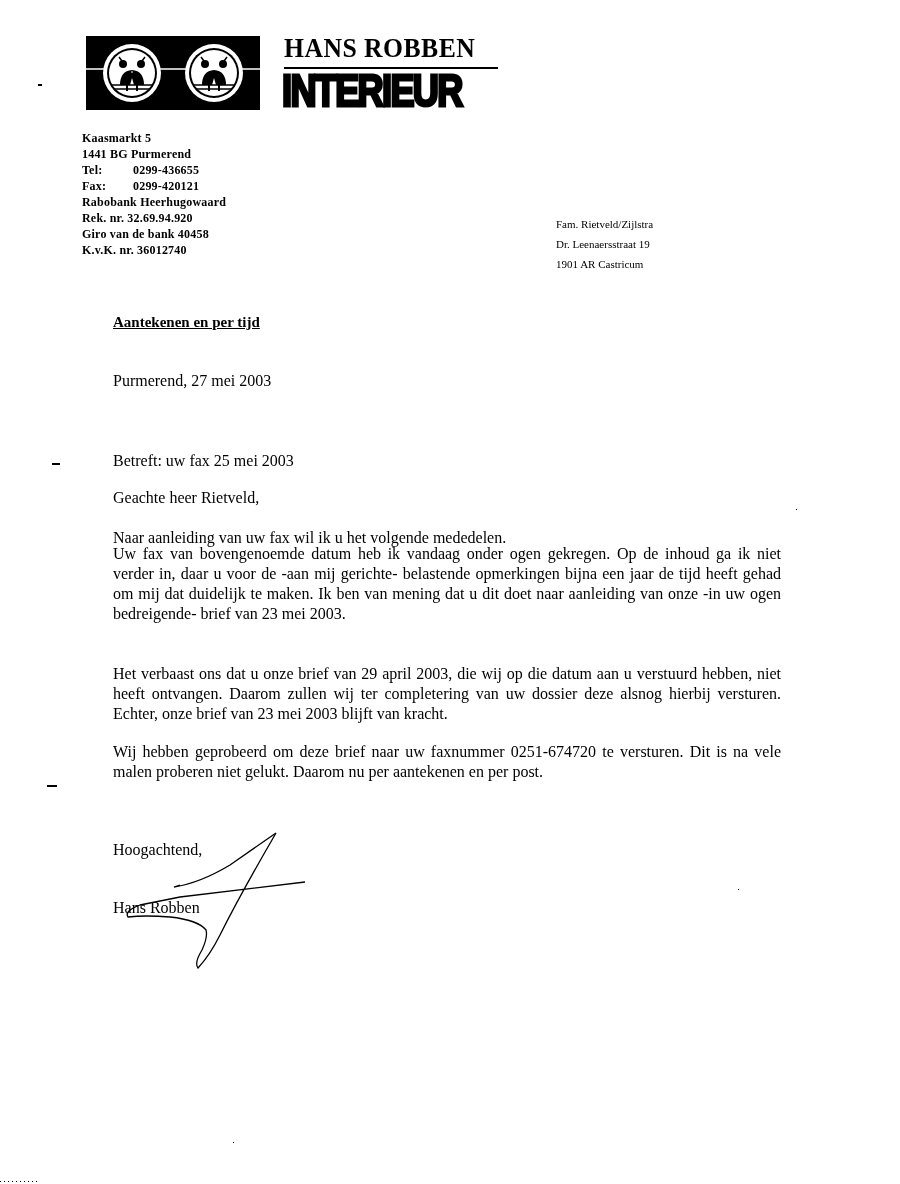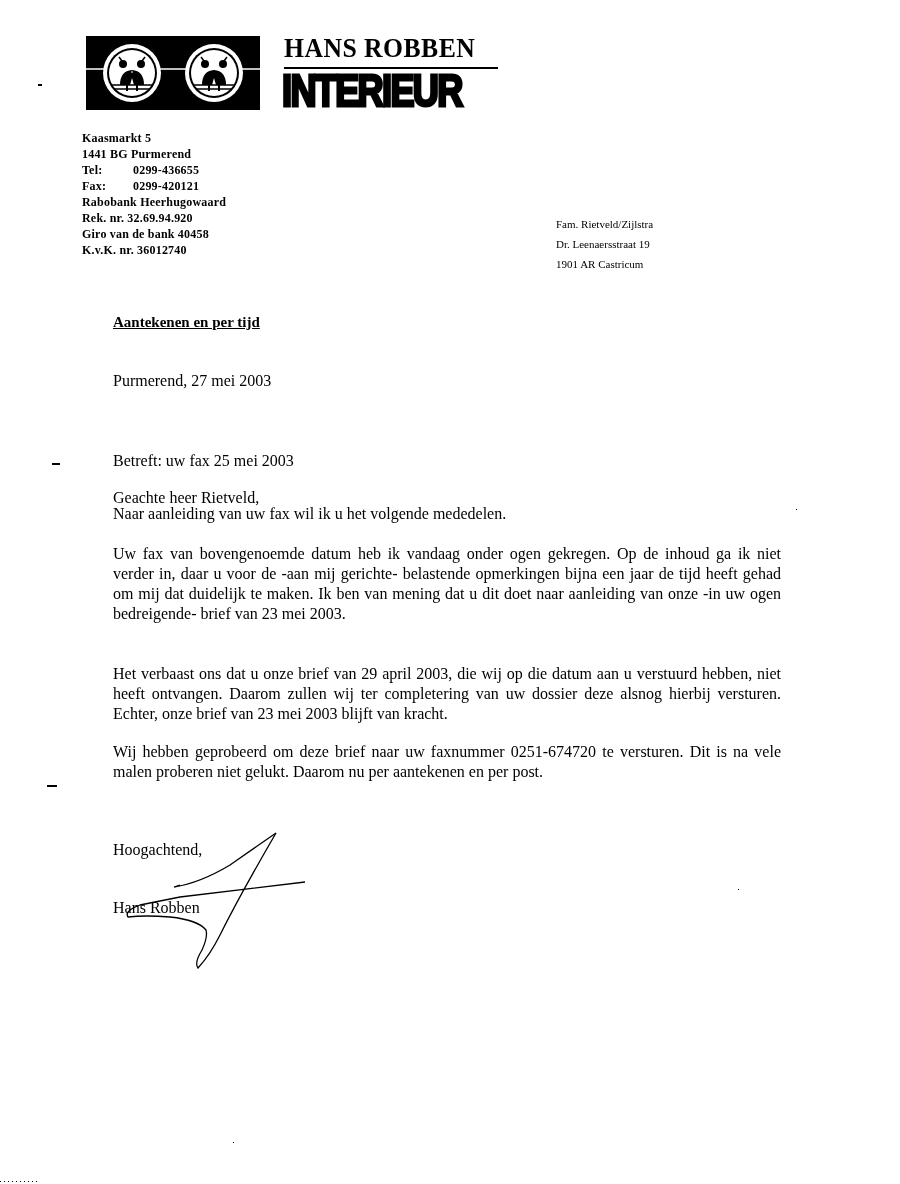--- a/index.html
+++ b/index.html
@@ -117,21 +117,21 @@
   <div>Fam. Rietveld/Zijlstra</div>
   <div>Dr. Leenaersstraat 19</div>
   <div>1901 AR  Castricum</div>
 </div>
 
 <div class="abs subject">Aantekenen en per tijd</div>
 <div class="abs line" style="top:372px;">Purmerend, 27 mei 2003</div>
 <div class="abs line" style="top:430px;margin-top:22px;">Betreft: uw fax 25 mei 2003</div>
 <div class="abs line" style="top:489px;">Geachte heer Rietveld,</div>
 
-<div class="abs para para-last" style="top:504px;">Naar aanleiding van uw fax wil ik u het volgende mededelen.</div>
+<div class="abs para para-last" style="top:528px;">Naar aanleiding van uw fax wil ik u het volgende mededelen.</div>
 <div class="abs para" style="top:544px;">Uw fax van bovengenoemde datum heb ik vandaag onder ogen gekregen. Op de inhoud ga ik niet verder in, daar u voor de -aan mij gerichte- belastende opmerkingen bijna een jaar de tijd heeft gehad om mij dat duidelijk te maken. Ik ben van mening dat u dit doet naar aanleiding van onze -in uw ogen bedreigende- brief van 23 mei 2003.</div>
 <div class="abs para" style="top:664px;">Het verbaast ons dat u onze brief van 29 april 2003, die wij op die datum aan u verstuurd hebben, niet heeft ontvangen. Daarom zullen wij ter completering van uw dossier deze alsnog hierbij versturen. Echter, onze brief van 23 mei 2003 blijft van kracht.</div>
 <div class="abs para" style="top:742px;">Wij hebben geprobeerd om deze brief naar uw faxnummer 0251-674720 te versturen. Dit is na vele malen proberen niet gelukt. Daarom nu per aantekenen en per post.</div>
 
 <div class="abs line" style="top:841px;">Hoogachtend,</div>
 <div class="abs line" style="top:899px;">Hans Robben</div>
 
 <div class="abs signature-svg">
   <svg width="210" height="150" viewBox="0 0 210 150">
     <path d="M166,8 L120,40 Q90,58 64,62 L70,60" fill="none" stroke="#000" stroke-width="1.3"></path>

